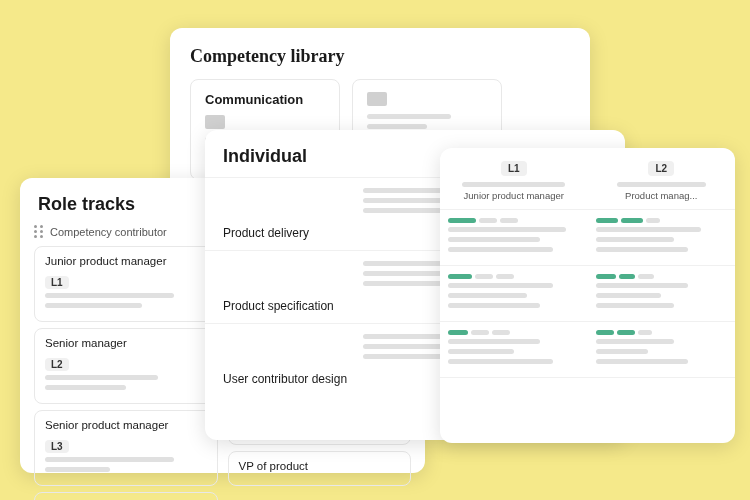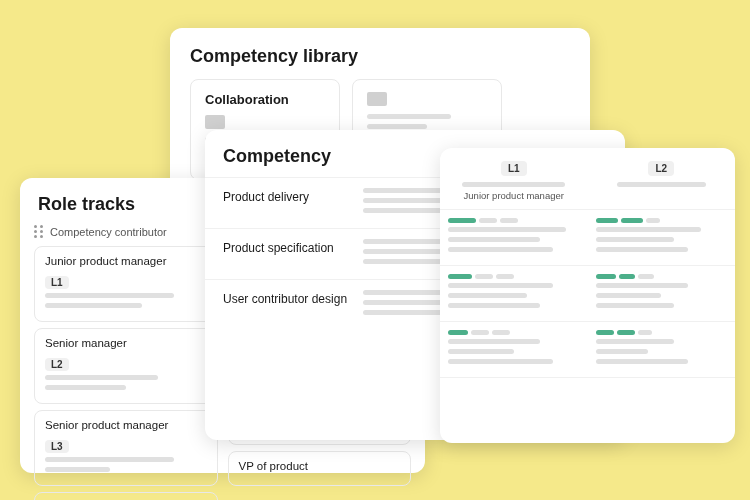--- a/index.html
+++ b/index.html
@@ -25,20 +25,21 @@
       width: 420px;
       height: 230px;
       top: 28px;
       left: 170px;
     }
     .competency-card .card-title {
       font-size: 18px;
       font-weight: 600;
       color: #1a1a1a;
       padding: 18px 20px 12px;
+      font-family: Liberation Serif, serif;
     }
     .competency-items {
       display: flex;
       gap: 12px;
       padding: 0 20px;
     }
     .competency-item {
       background: #fff;
       border: 1px solid #e8e8e8;
       border-radius: 8px;
@@ -150,20 +151,21 @@
       border-top: 1px solid #f0f0f0;
       padding: 10px 18px;
     }
     .fw-label {
       width: 140px;
       font-size: 12px;
       font-weight: 500;
       color: #1a1a1a;
       flex-shrink: 0;
       padding-top: 2px;
+      margin-top: 36px;
     }
     .fw-lines {
       flex: 1;
     }
 
     
     .levels-card {
       width: 295px;
       height: 295px;
       top: 148px;
@@ -218,21 +220,21 @@
     }
 
   </style>
 </head>
 <body>
 
 <div class="card competency-card">
   <div class="card-title">Competency library</div>
   <div class="competency-items">
     <div class="competency-item">
-      <div class="item-title">Collaboration</div>
+      <div class="item-title">Communication</div>
       <div class="icon-placeholder"></div>
       <div class="line-short w80"></div>
       <div class="line-short w60"></div>
       <div class="line-short w70"></div>
     </div>
     <div class="competency-item">
       <div class="icon-placeholder"></div>
       <div class="line-short w70"></div>
       <div class="line-short w50"></div>
       <div class="line-short w80"></div>
@@ -305,21 +307,21 @@
         <div class="line-short w60"></div>
       </div>
       <div class="role-item">
         <div class="role-name">VP of product</div>
       </div>
     </div>
   </div>
 </div>
 
 <div class="card framework-card">
-  <div class="card-title">Competency</div>
+  <div class="card-title">Individual</div>
   <div class="framework-row">
     <div class="fw-label">Product delivery</div>
     <div class="fw-lines">
       <div class="line-short w90" style="margin-bottom:5px;"></div>
       <div class="line-short w70" style="margin-bottom:5px;"></div>
       <div class="line-short w80"></div>
     </div>
   </div>
   <div class="framework-row">
     <div class="fw-label">Product specification</div>
@@ -342,20 +344,21 @@
 <div class="card levels-card">
   <div class="levels-header">
     <div class="levels-col-header">
       <div class="level-tag">L1</div>
       <div class="line-short w80" style="margin: 3px auto; width:70%;"></div>
       <div class="levels-person">Junior product manager</div>
     </div>
     <div class="levels-col-header">
       <div class="level-tag">L2</div>
       <div class="line-short w80" style="margin: 3px auto; width:60%;"></div>
+      <div class="levels-person">Product manag...</div>
     </div>
   </div>
 
   <div class="levels-body-row">
     <div class="levels-cell">
       <div class="progress-bar-container">
         <div class="pb-filled" style="width:28px;"></div>
         <div class="pb-empty" style="width:18px;"></div>
         <div class="pb-empty" style="width:18px;"></div>
       </div>

